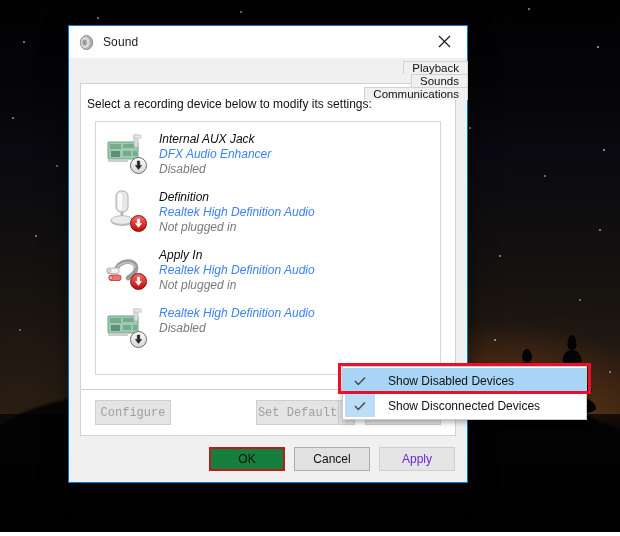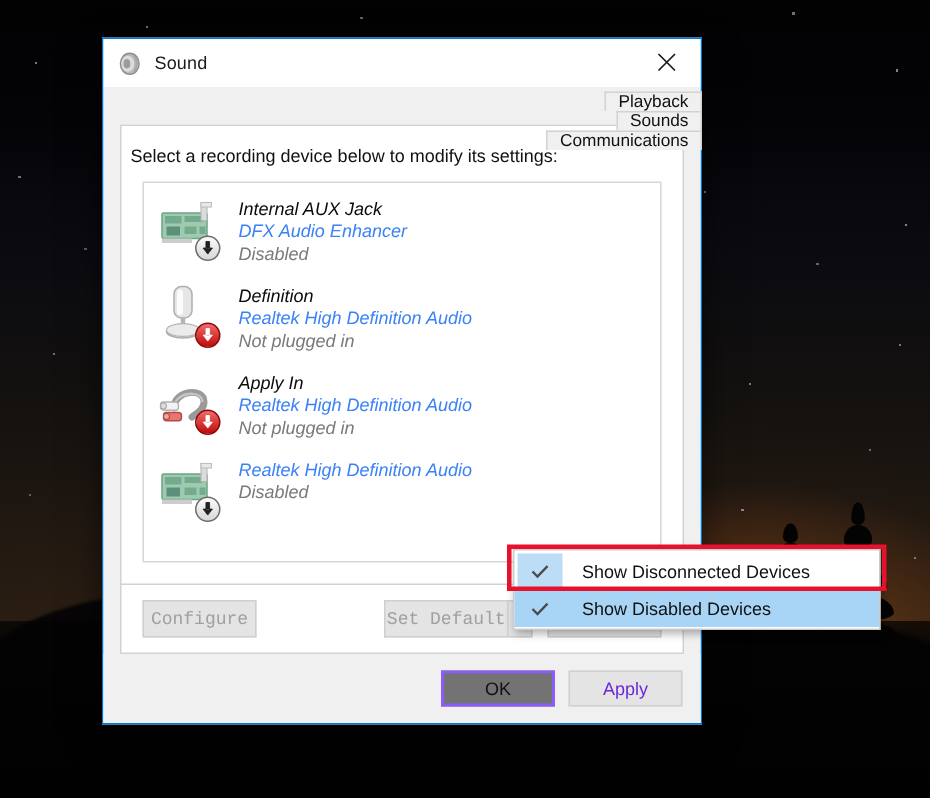--- a/index.html
+++ b/index.html
@@ -222,21 +222,21 @@
   }
 
   .footerbar {
     flex: 0 0 46px;
     background:#f0f0f0;
     display:flex; align-items:center; justify-content:flex-end;
     padding-right: 12px;
   }
   .footerbar .btn { width: 76px; height: 24px; margin-left: 9px; }
   #btn-ok {
-    background:#737373; color:#111; border:2px solid #8b5cf6;
+    background:#15803d; color:#111; border:2px solid #b91c1c;
   }
   #btn-cancel { background:#e1e1e1; color:#111; border:1px solid #adadad; }
   #btn-apply { background:#e4e4e4; color:#6d28d9; border:1px solid #cfcfcf; }
 
   
   #context-menu {
     position: absolute;
     left: 342px; top: 366px;
     width: 245px;
     background:#ffffff;
@@ -458,40 +458,41 @@
           <div class="btn" id="btn-setdefault">Set Default</div>
           <div class="btn" id="btn-setdefault-arrow">
             <span class="caret"></span>
           </div>
           <div class="btn" id="btn-properties">Properties</div>
         </div>
       </div>
 
       <div class="footerbar">
         <div class="btn" id="btn-ok">OK</div>
+        <div class="btn" id="btn-cancel">Cancel</div>
         <div class="btn" id="btn-apply">Apply</div>
       </div>
 
     </div>
   </div>
 
   <div id="context-menu">
+    <div class="menu-item highlight">
+      <span class="menu-check">
+        <svg width="12" height="10" viewBox="0 0 12 10">
+          <path d="M1 5 L4.3 8.4 L11 1.4" stroke="#4a4a4a" stroke-width="1.5" fill="none"></path>
+        </svg>
+      </span>
+      <span class="menu-label">Show Disabled Devices</span>
+    </div>
     <div class="menu-item">
       <span class="menu-check">
         <svg width="12" height="10" viewBox="0 0 12 10">
           <path d="M1 5 L4.3 8.4 L11 1.4" stroke="#4a4a4a" stroke-width="1.5" fill="none"></path>
         </svg>
       </span>
       <span class="menu-label">Show Disconnected Devices</span>
     </div>
-    <div class="menu-item highlight">
-      <span class="menu-check">
-        <svg width="12" height="10" viewBox="0 0 12 10">
-          <path d="M1 5 L4.3 8.4 L11 1.4" stroke="#4a4a4a" stroke-width="1.5" fill="none"></path>
-        </svg>
-      </span>
-      <span class="menu-label">Show Disabled Devices</span>
-    </div>
   </div>
 
   <div id="menu-highlight-box"></div>
 
 </div>
 
 </body></html>

